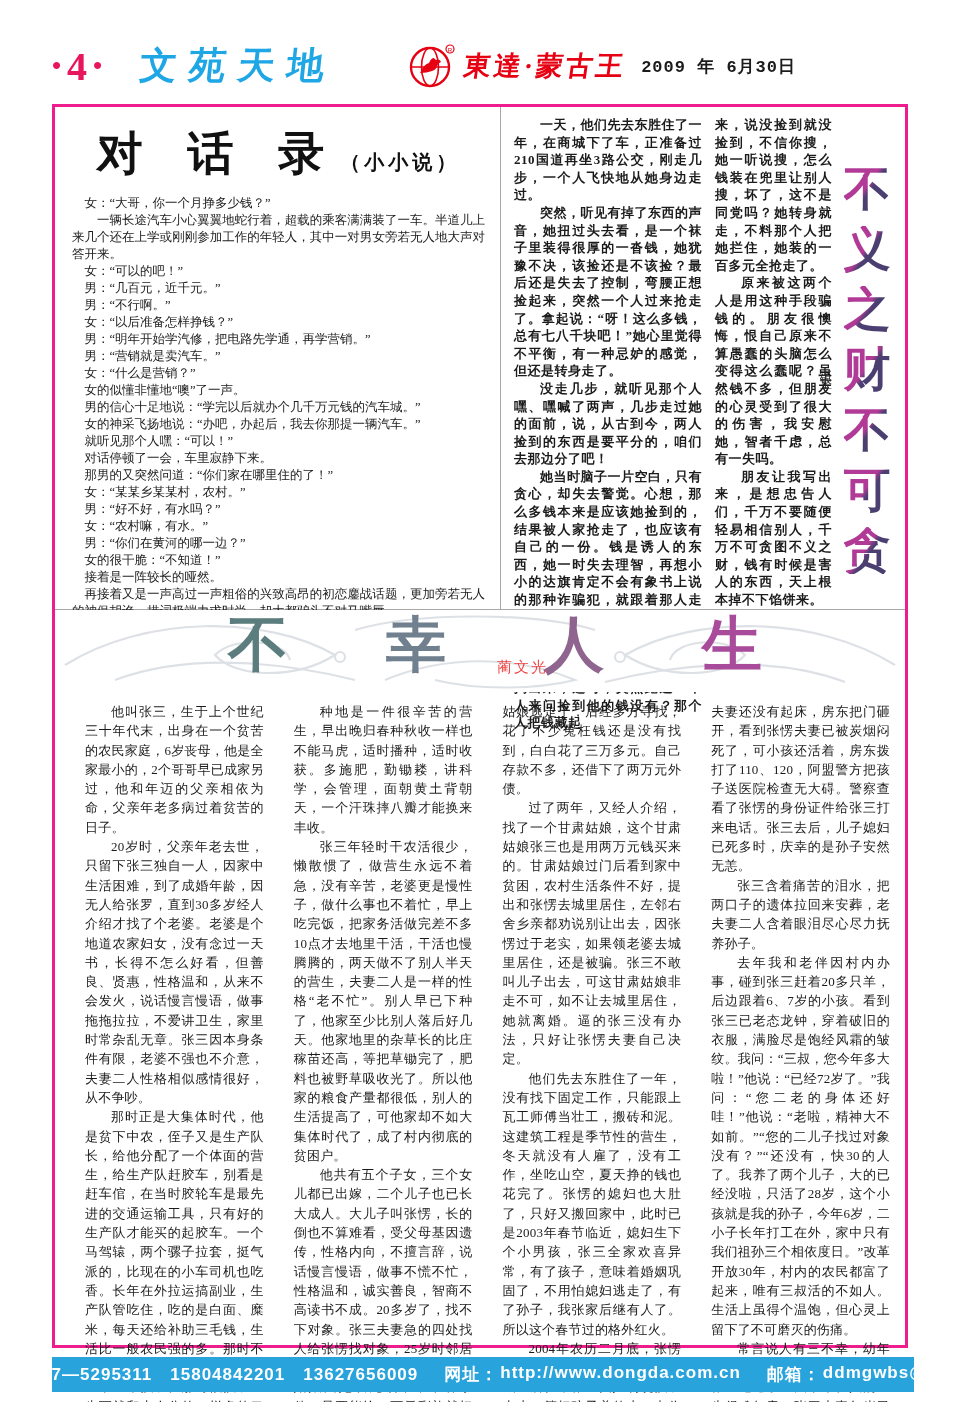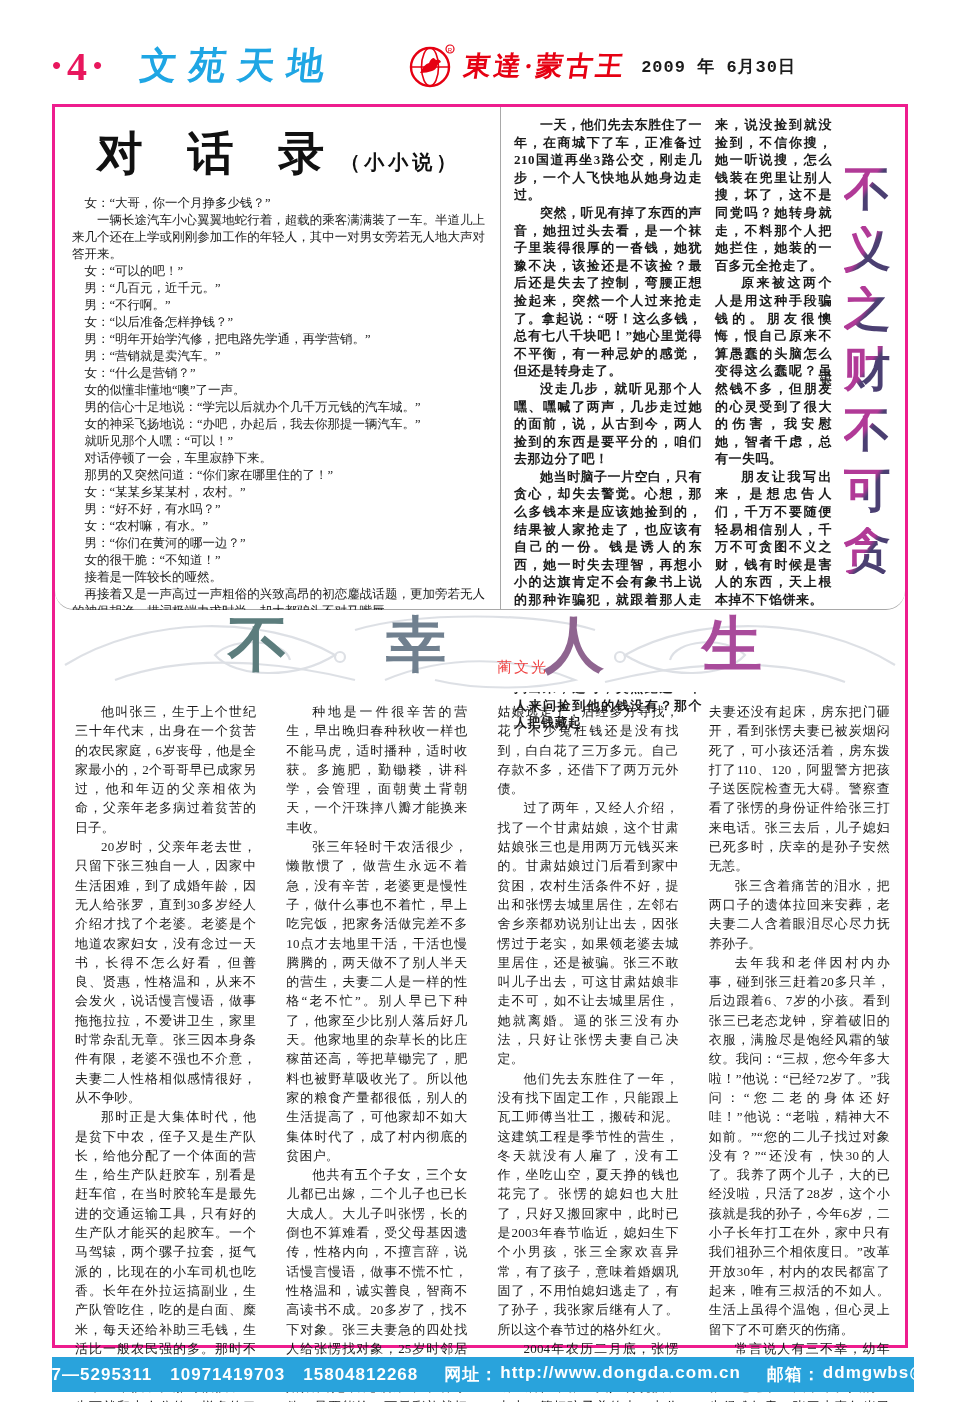--- a/index.html
+++ b/index.html
@@ -23,21 +23,21 @@
   .logo{margin-left:70px; display:flex; align-items:center;}
   .logo svg{display:block;}
   .brand{color:var(--red); font-size:27px; font-weight:bold; letter-spacing:3px;
          margin-left:8px; transform:skewX(-8deg); font-family:"Liberation Serif",serif;}
   .date{margin-left:auto; margin-right:132px; font-size:17px; font-weight:bold;
         font-family:Liberation Mono, monospace; letter-spacing:1px;}
 
   
   .main-box{position:absolute; left:52px; top:104px; width:856px; height:1244px;
             border:3px solid var(--magenta); background:#fff;}
-  .top-sec{display:flex; height:503px; border-bottom:1px solid #a8a8a8;border-radius:19px;}
+  .top-sec{display:flex; height:503px; border-bottom:1px solid #a8a8a8;}
 
   
   .art1{width:446px; border-right:1px solid #a8a8a8; padding:8px 15px 0 17px;}
   .title-row{text-align:center; margin:8px 0 10px; white-space:nowrap;}
   .t-main{font-size:46px; font-weight:900; letter-spacing:16px;
           font-family:"Liberation Sans",sans-serif; color:#111;}
   .t-sub{font-size:20px; font-weight:700; letter-spacing:4px; color:#111;}
   .art1 p.para{font-size:12.5px; line-height:17px;}
 
   
@@ -57,21 +57,21 @@
   
   .banner{position:relative; height:82px; overflow:hidden; background:#fff;}
   .banner svg.swirls{position:absolute; inset:0; width:100%; height:100%;}
   .btitle{position:absolute; left:30px; right:0; top:2px; display:flex;
           justify-content:center; gap:98px; font-size:60px; font-weight:900;
           font-family:"Liberation Sans",sans-serif; line-height:1.1;}
   .bauthor{position:absolute; left:442px; top:48px; font-size:15px; color:#ef4444;
            letter-spacing:2px;}
 
   
-  .bottom-sec{display:flex; height:655px; padding:10px 15px 0 20px; gap:30px;}
+  .bottom-sec{display:flex; height:655px; padding:10px 15px 0 30px; gap:30px;}
   .bcol{flex:1; min-width:0;}
   .bottom-sec p.para{font-size:13px; line-height:19.3px; font-weight:500; letter-spacing:.2px;}
 
   p.para{text-align:justify; color:var(--ink);}
   .ind2{text-indent:2em;} .ind1{text-indent:1em;} .ind0{text-indent:0;}
 
   
   .footer{position:absolute; left:52px; top:1357px; width:862px; height:35px;
           background:var(--cyan); color:#fff; display:flex; align-items:center;
           justify-content:center; gap:26px; font-family:"Liberation Sans",sans-serif;
@@ -215,21 +215,21 @@
           <p class="para ind2">张三含着痛苦的泪水，把两口子的遗体拉回来安葬，老夫妻二人含着眼泪尽心尽力抚养孙子。</p>
           <p class="para ind2">去年我和老伴因村内办事，碰到张三赶着20多只羊，后边跟着6、7岁的小孩。看到张三已老态龙钟，穿着破旧的衣服，满脸尽是饱经风霜的皱纹。我问：“三叔，您今年多大啦！”他说：“已经72岁了。”我问：“您二老的身体还好哇！”他说：“老啦，精神大不如前。”“您的二儿子找过对象没有？”“还没有，快30的人了。我养了两个儿子，大的已经没啦，只活了28岁，这个小孩就是我的孙子，今年6岁，二小子长年打工在外，家中只有我们祖孙三个相依度日。”改革开放30年，村内的农民都富了起来，唯有三叔活的不如人。生活上虽得个温饱，但心灵上留下了不可磨灭的伤痛。</p>
           <p class="para ind2">常言说人有三不幸，幼年丧母，中年丧妻，晚年丧子，张三遭遇了二大不幸。人的一生很难如意，张三夫妻年岁已高，小孩子才6岁，如夫妻去世，留下这个孩子该由谁来抚养，读书，成家钱从哪来，我在回家的路上感叹老天不公，像张三一家老实，善良，大人孩子从没有和邻里吵过嘴，这样好的人怎么有这么不幸的遭遇。这也许是天意吧！</p>
         </div>
     </div>
   </div>
 
   <div class="footer" id="footer-bar">
       <span class="fseg">
         <span>电话：</span>
-        <span>0477—5295311　10971419703　15804812268</span>
+        <span>0477—5295311　15804842201　13627656009</span>
       </span>
       <span class="fseg">
         <span>网址：</span>
         <span>http://www.dongda.com.cn</span>
       </span>
       <span class="fseg">
         <span>邮箱：</span>
         <span>ddmgwbs@126.com</span>
       </span>
     </div>

